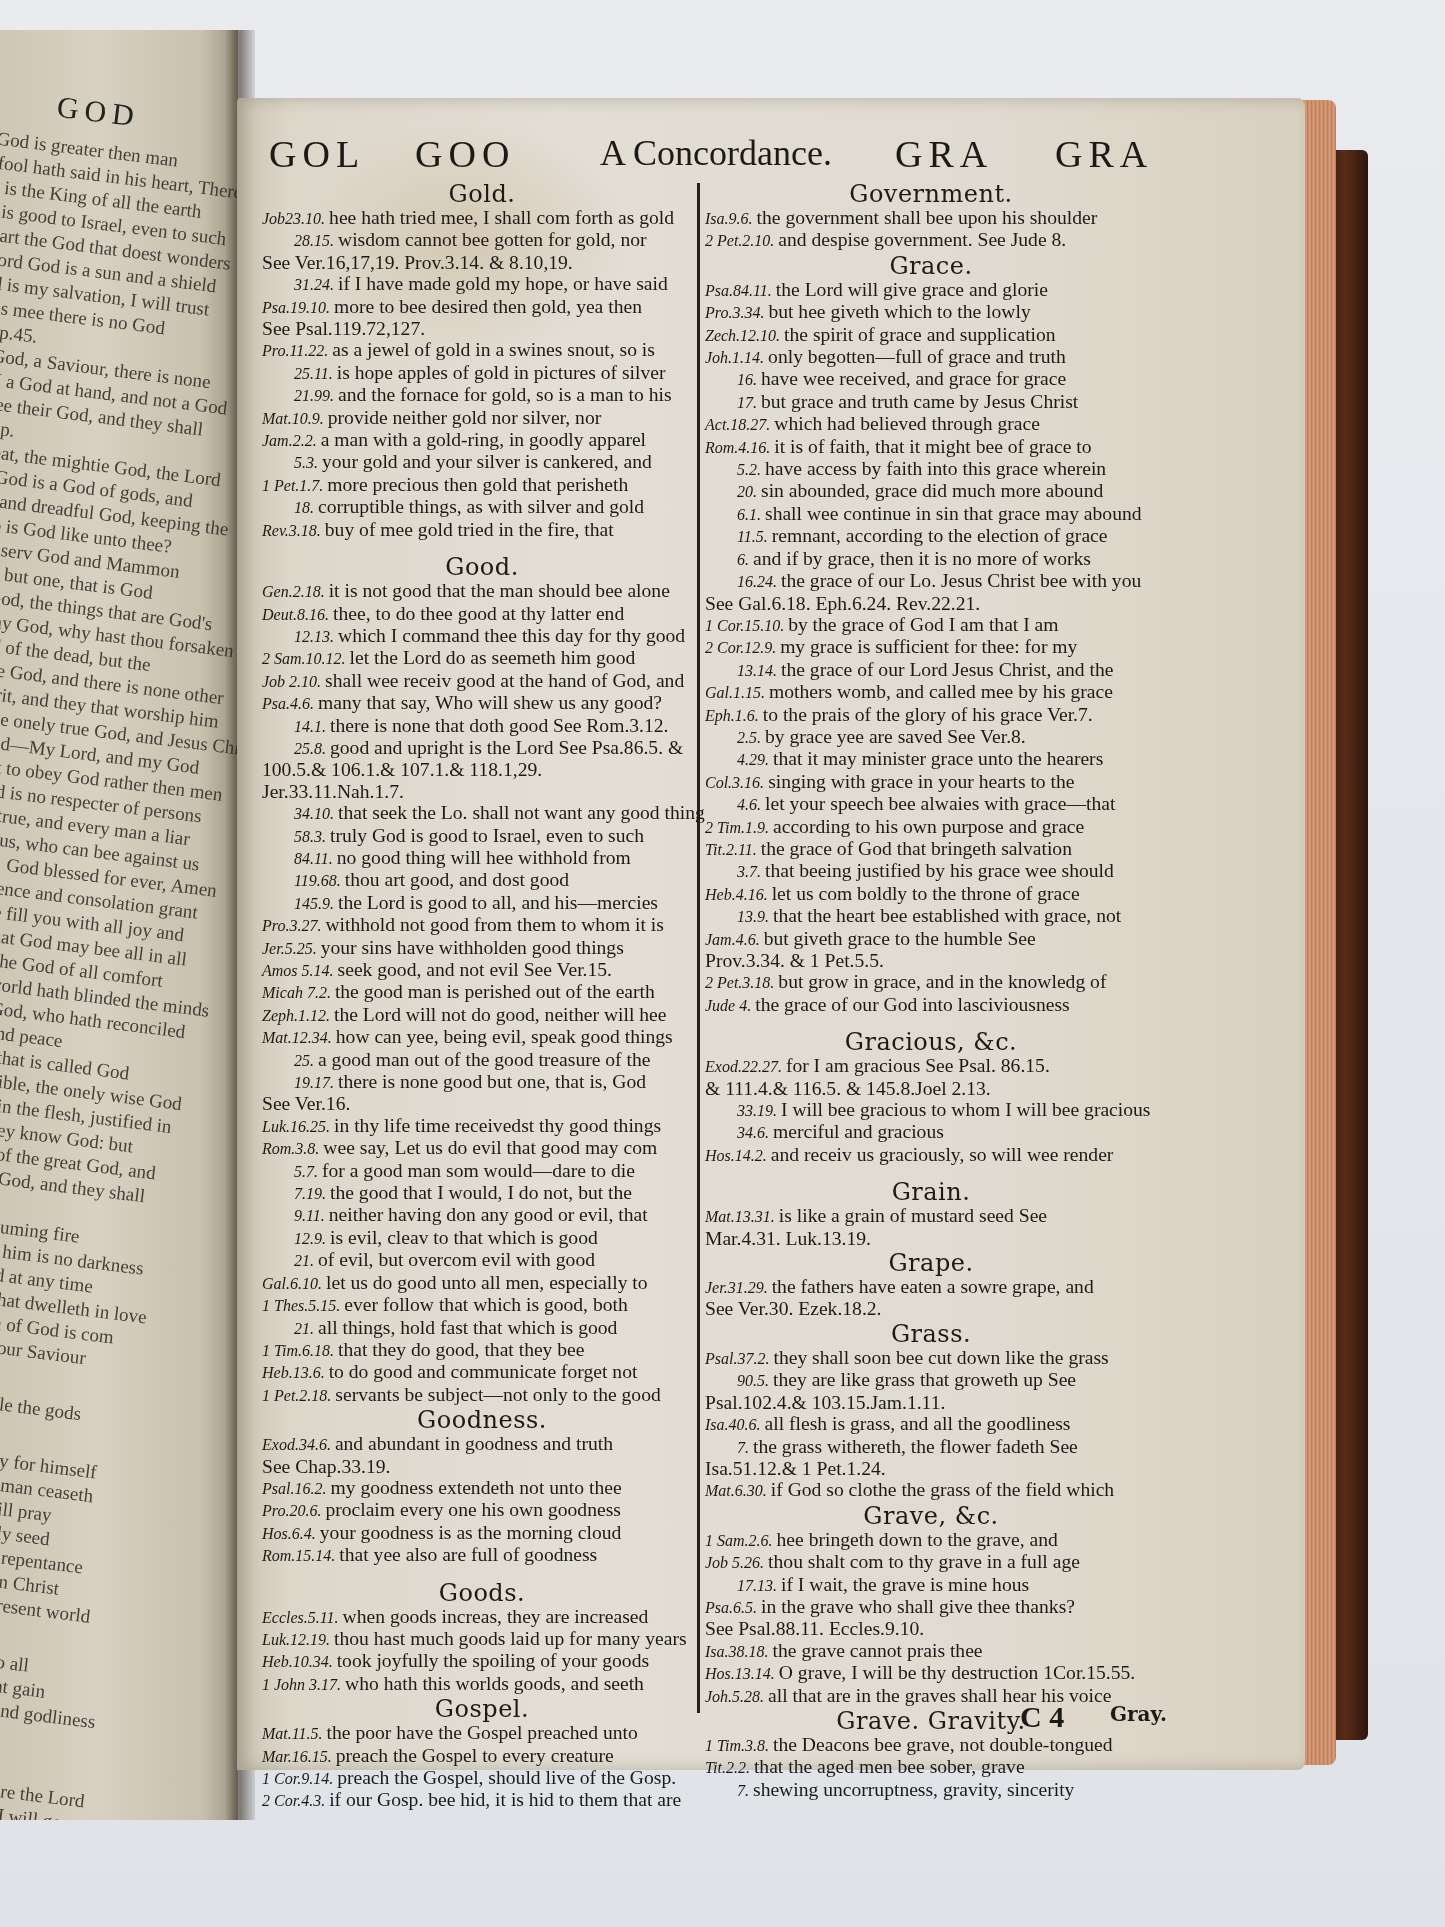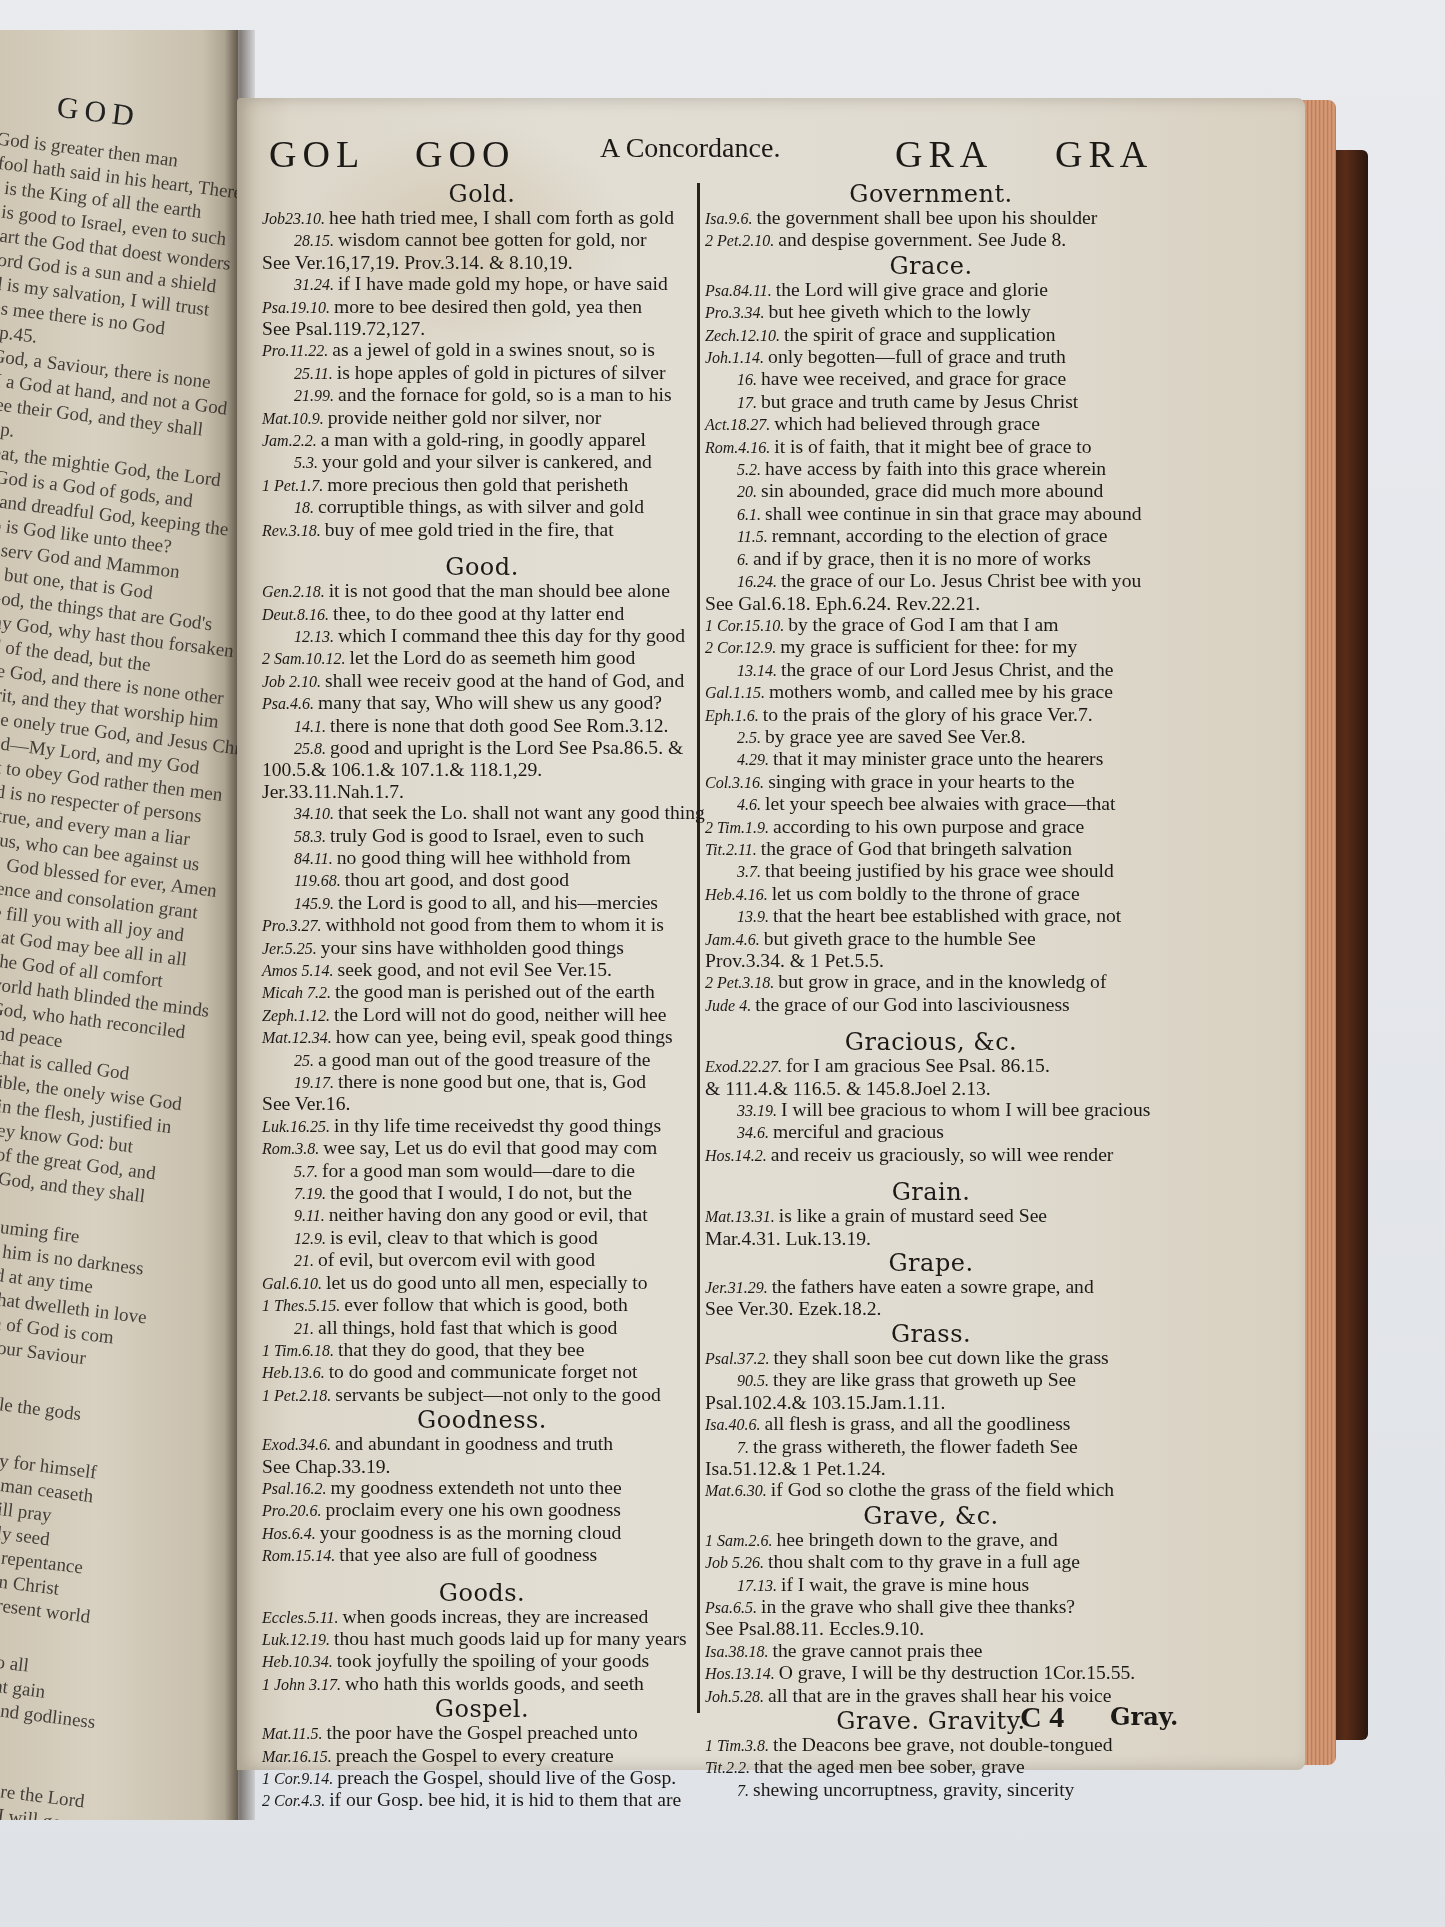--- a/index.html
+++ b/index.html
@@ -27,33 +27,33 @@
   
   .right-page {
     position:absolute; left:237px; top:98px; width:1068px; height:1672px;
     background:linear-gradient(90deg,#cdc5b3 0%,#ddd7ca 5%,#e2ded4 30%,#e0dbd0 70%,#d8d0c0 100%);
     border-radius:4px 8px 8px 0;
     box-shadow: inset 8px 0 16px rgba(60,45,30,.25);
   }
   .stain { position:absolute; left:300px; top:120px; width:330px; height:240px; border-radius:50%; background:radial-gradient(ellipse at center, rgba(190,165,125,.35), rgba(190,165,125,0) 70%); }
   .running-head { position:absolute; top:132px; left:265px; width:900px; height:50px; color:#1c1a17; }
   .rh { position:absolute; font-size:38px; letter-spacing:6px; }
-  .rh-title { position:absolute; font-size:28px; letter-spacing:0; }
+  .rh-title { position:absolute; font-size:36px; letter-spacing:0; }
   .col { position:absolute; top:180px; color:#1c1a17; }
   .col-left { left:262px; width:440px; }
   .col-right { left:705px; width:452px; }
   .divider { position:absolute; left:697px; top:183px; width:3px; height:1530px; background:#27231e; }
   .entry { font-size:19.6px; line-height:21.4px; white-space:nowrap; position:relative; }
   .entry .ref { font-style:italic; font-size:16px; }
   .indent { padding-left:32px; }
   .see { text-align:left; padding-right:8px; }
   .heading { font-family:"DejaVu Serif", serif; font-weight:normal; font-size:24px; line-height:24px; text-align:center; margin:2px 0 1px; letter-spacing:.5px; }
   .gap { height:12px; }
   .sig { position:absolute; left:1020px; top:1700px; font-size:30px; color:#1c1a17;font-weight:bold; }
-  .catch { position:absolute; left:1110px; top:1702px; font-family:"DejaVu Serif", serif; font-weight:bold; font-size:24px; color:#1c1a17; }
+  .catch { position:absolute; left:1110px; top:1702px; font-family:"DejaVu Serif", serif; font-weight:bold; font-size:20px; color:#1c1a17; }
 </style>
 </head>
 <body>
 
 <div class="backdrop"></div>
 
 <div class="left-page">
   <div class="lp-inner" id="lp-inner">
     <div class="lp-head">GOD</div>
   <div class="lp-line">12.God is greater then man</div>

